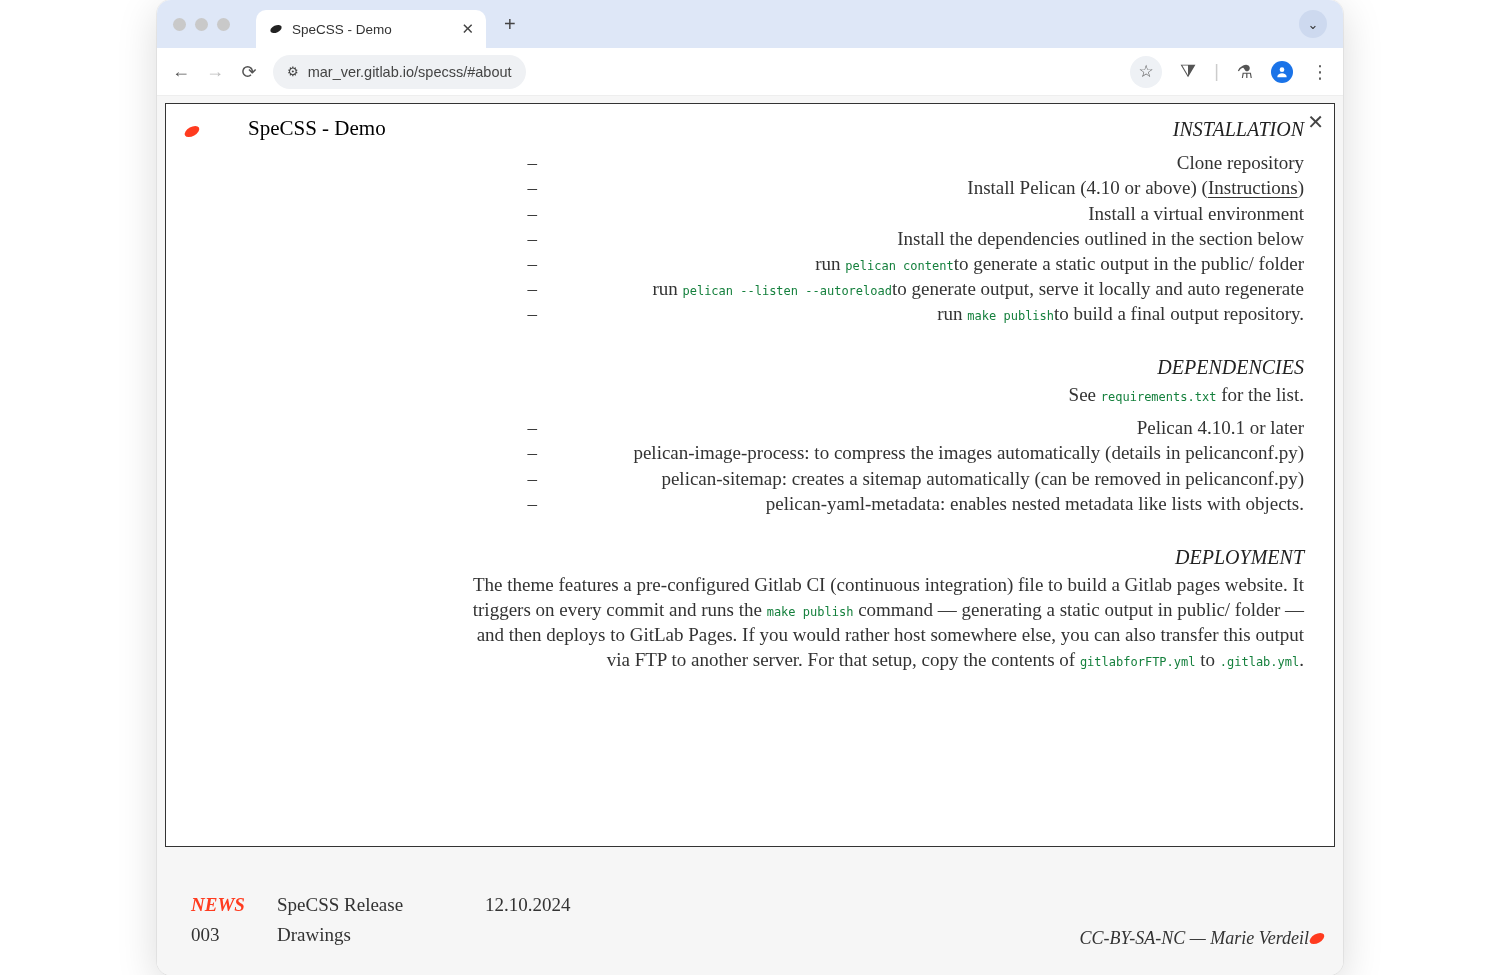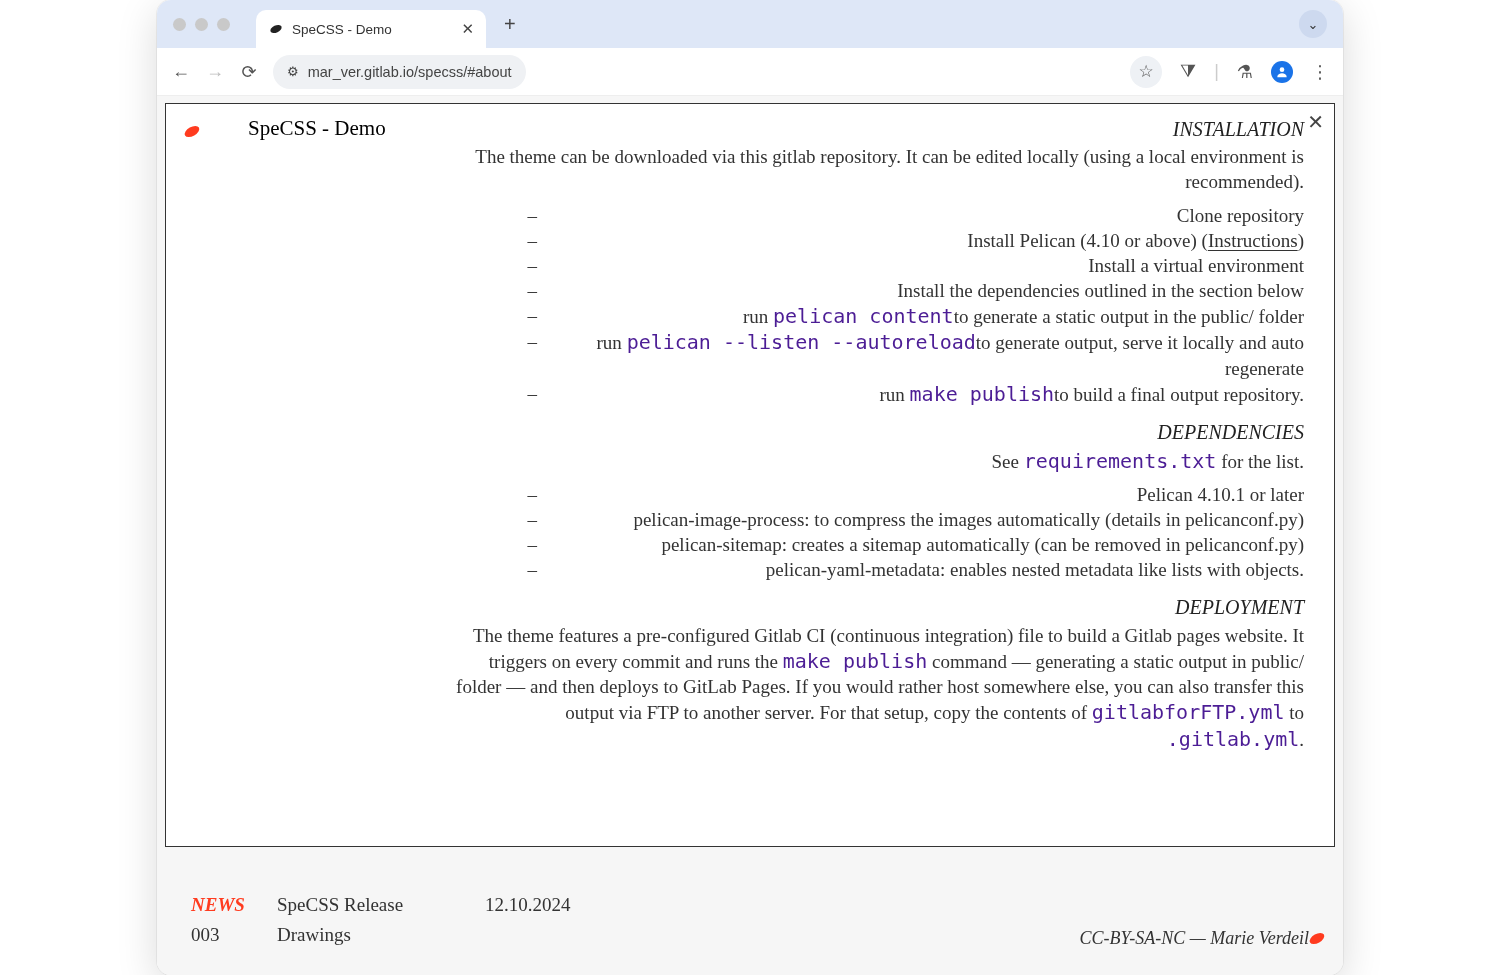--- a/index.html
+++ b/index.html
@@ -119,34 +119,34 @@
   padding: 12px 30px 12px 0;
   overflow:auto;
   font-size: 19px;
   line-height: 1.32;
   text-align: right;
 }
 .content h3 {
   font-style: italic;
   font-weight: normal;
   font-size: 20px;
-  margin-top: 12px;
+  margin-top: 28px;
   margin-bottom: 2px;
   color:#222;
 }
 .content h3:first-child { margin-top: 0; }
 .content p { margin-bottom: 6px; color:#333; }
 .steps { margin: 8px 0 6px 0; }
 .step-row { display:flex; }
 .step-row .dash { width: 86px; padding-left: 4px; color:#333; }
 .step-row .txt { flex:1; }
 code {
   font-family: ui-monospace, 'SF Mono', Menlo, monospace;
-  color: #4c1d95;
-  font-size: 20px;
+  color: #15803d;
+  font-size: 12px;
 }
 .underline { text-decoration: underline; text-underline-offset: 3px; }
 
 
 .footer {
   position:absolute;
   left:0; right:0; bottom:0;
   padding: 14px 18px 26px 18px;
   background:#f6f6f6;
 }
@@ -214,21 +214,20 @@
     <div class="modal">
       <div class="close">✕</div>
       <div class="modal-inner">
         <div class="sidebar">
           <div class="red-pill"></div>
           <div class="sidebar-title">SpeCSS - Demo</div>
         </div>
         <div class="content">
 
           <h3>INSTALLATION</h3>
-          <p>The theme can be downloaded via this gitlab repository. It can be edited locally (using a local environment is recommended).</p>
           <div class="steps" id="install-steps">
               <div class="step-row">
                 <div class="dash">–</div>
                 <div class="txt"><span>Clone repository</span></div>
               </div>
               <div class="step-row">
                 <div class="dash">–</div>
                 <div class="txt"><span>Install Pelican (4.10 or above) (</span><span class="underline">Instructions</span><span>)</span></div>
               </div>
               <div class="step-row">

